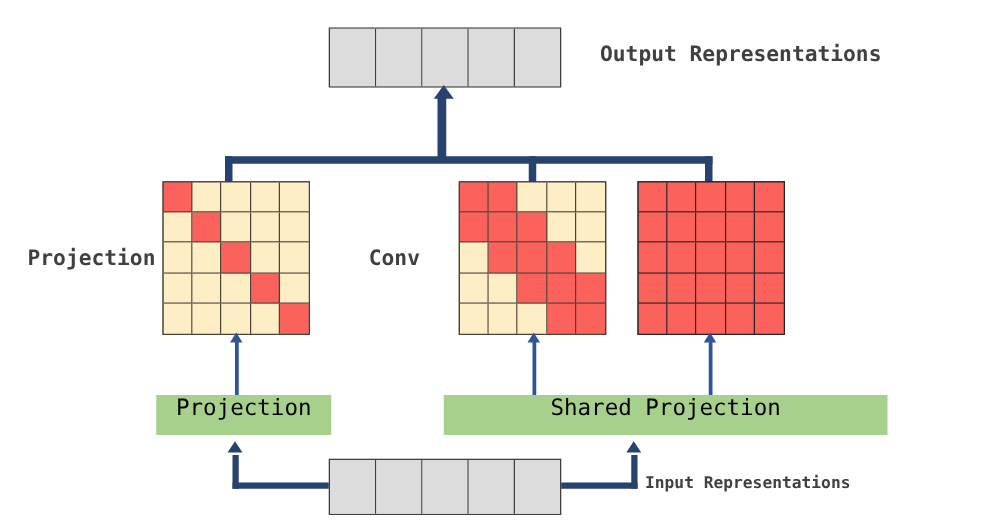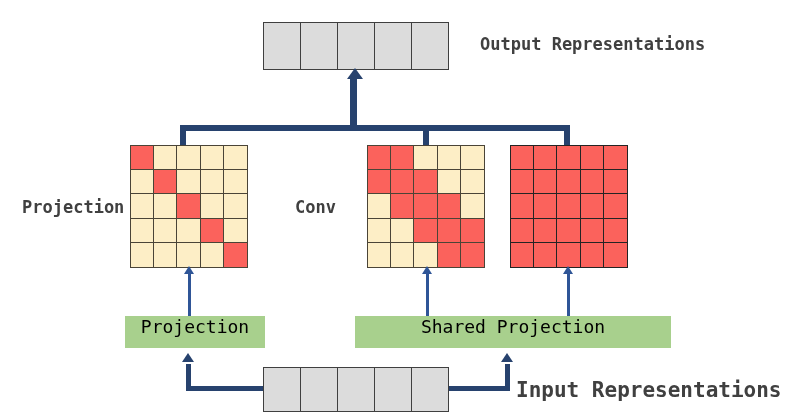--- a/index.html
+++ b/index.html
@@ -210,34 +210,34 @@
   <div class="arrowhead small" style="left:422px;top:266px;"></div>
   <div class="conn thin" style="left:425.5px;top:273px;width:3px;height:43px;"></div>
 
   <div class="arrowhead small" style="left:563px;top:266px;"></div>
   <div class="conn thin" style="left:566.5px;top:273px;width:3px;height:43px;"></div>
 
   <div class="greenbox" style="left:125px;top:316px;width:140px;height:32px;font-size:18px;">
     <span>Projection</span>
   </div>
 
-  <div class="greenbox" style="left:355px;top:316px;width:316px;height:32px;font-size:18px;">
+  <div class="greenbox" style="left:355px;top:316px;width:355px;height:32px;font-size:18px;">
     <span>Shared Projection</span>
   </div>
 
   <div class="conn thick" style="left:186px;top:386px;width:80px;height:5px;"></div>
   <div class="conn thick" style="left:186px;top:364px;width:5px;height:27px;"></div>
   <div class="arrowhead med" style="left:182px;top:353px;"></div>
 
   <div class="conn thick" style="left:446px;top:386px;width:64px;height:5px;"></div>
   <div class="conn thick" style="left:505px;top:364px;width:5px;height:27px;"></div>
   <div class="arrowhead med" style="left:501px;top:353px;"></div>
 
   <div class="strip" style="left:263px;top:367px;width:186px;height:45px;">
     <div class="cell"></div>
     <div class="cell"></div>
     <div class="cell"></div>
     <div class="cell"></div>
     <div class="cell"></div>
   </div>
-  <div class="label" style="left:516px;top:380px;font-size:21px;">Input Representations</div>
+  <div class="label" style="left:516px;top:380px;font-size:13px;">Input Representations</div>
 
 </div>
 
 </body></html>

